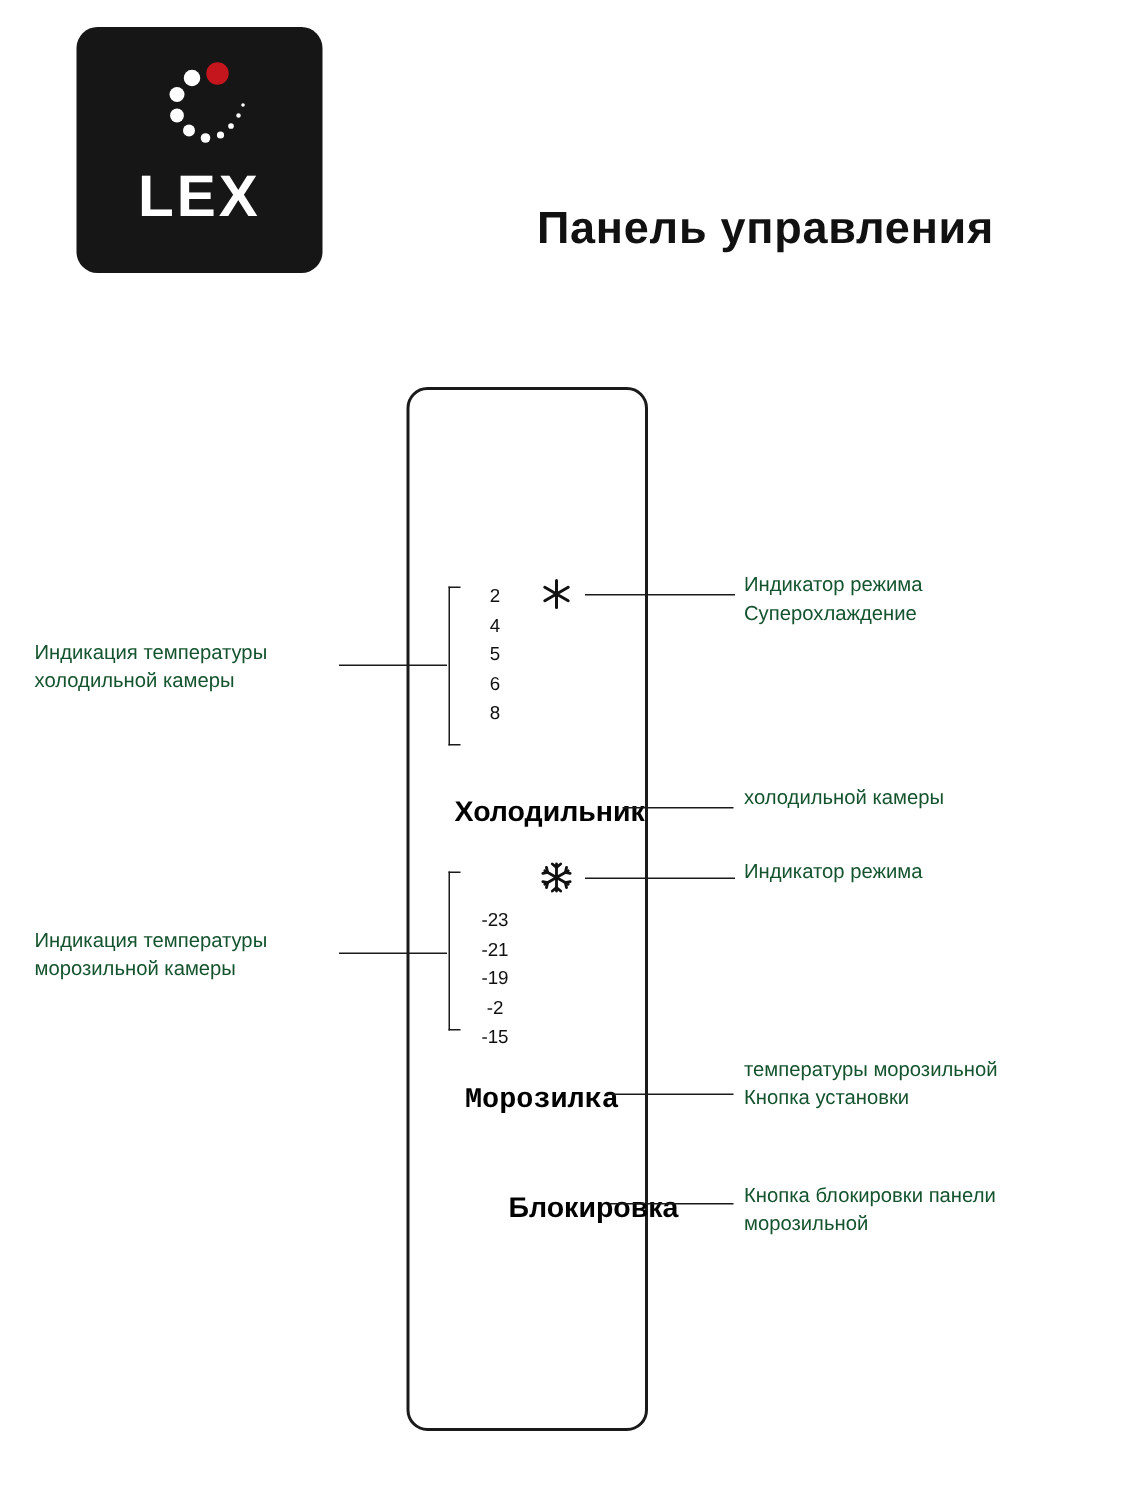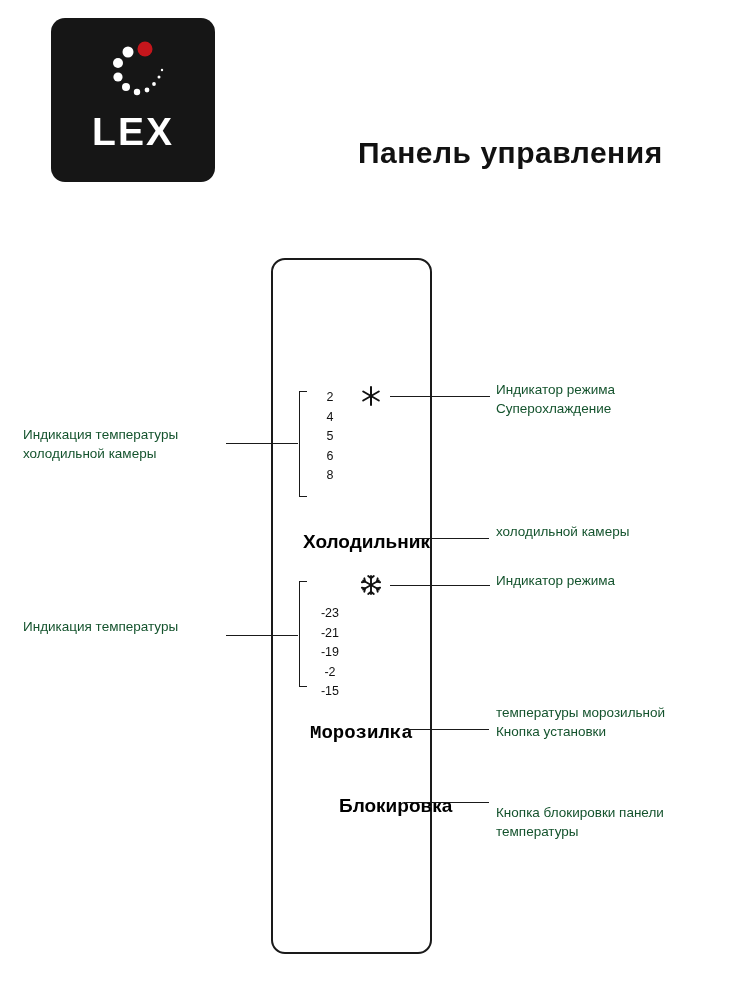--- a/index.html
+++ b/index.html
@@ -137,21 +137,21 @@
     color: #14532d;
   }
 
   .c-temp-fridge  { left: 23px;  top: 425px; width: 200px; }
   .c-temp-freezer { left: 23px;  top: 617px; width: 200px; }
 
   .c-super-cool   { left: 496px; top: 380px; width: 230px; }
   .c-btn-fridge   { left: 496px; top: 522px; width: 245px; }
   .c-super-freeze { left: 496px; top: 571px; width: 230px; }
   .c-btn-freezer  { left: 496px; top: 703px; width: 215px; }
-  .c-btn-lock     { left: 496px; top: 787px; width: 215px; margin-top: 16px; }
+  .c-btn-lock     { left: 496px; top: 787px; width: 215px; }
 </style>
 </head>
 <body>
 
 <div class="logo-box">
   <svg class="logo-mark" viewBox="0 0 70 62">
     <circle cx="47" cy="9" r="7.5" fill="#c4161c"></circle>
     <circle cx="30" cy="12" r="5.5" fill="#ffffff"></circle>
     <circle cx="20" cy="23" r="5.0" fill="#ffffff"></circle>
     <circle cx="20" cy="37" r="4.6" fill="#ffffff"></circle>
@@ -229,20 +229,21 @@
 <div class="line" style="left:404px; top:729px; width:85px;"></div>
 <div class="line" style="left:406px; top:802px; width:83px;"></div>
 
 <div class="callout c-temp-fridge">
   <div>Индикация температуры</div>
   <div>холодильной камеры</div>
 </div>
 
 <div class="callout c-temp-freezer">
   <div>Индикация температуры</div>
+  <div>морозильной камеры</div>
 </div>
 
 <div class="callout c-super-cool">
   <div>Индикатор режима</div>
   <div>Суперохлаждение</div>
 </div>
 
 <div class="callout c-btn-fridge">
   <div>холодильной камеры</div>
 </div>
@@ -251,14 +252,14 @@
   <div>Индикатор режима</div>
 </div>
 
 <div class="callout c-btn-freezer">
   <div>температуры морозильной</div>
   <div>Кнопка установки</div>
 </div>
 
 <div class="callout c-btn-lock">
   <div>Кнопка блокировки панели</div>
-  <div>температуры</div>
+  <div>морозильной</div>
 </div>
 
 </body></html>

